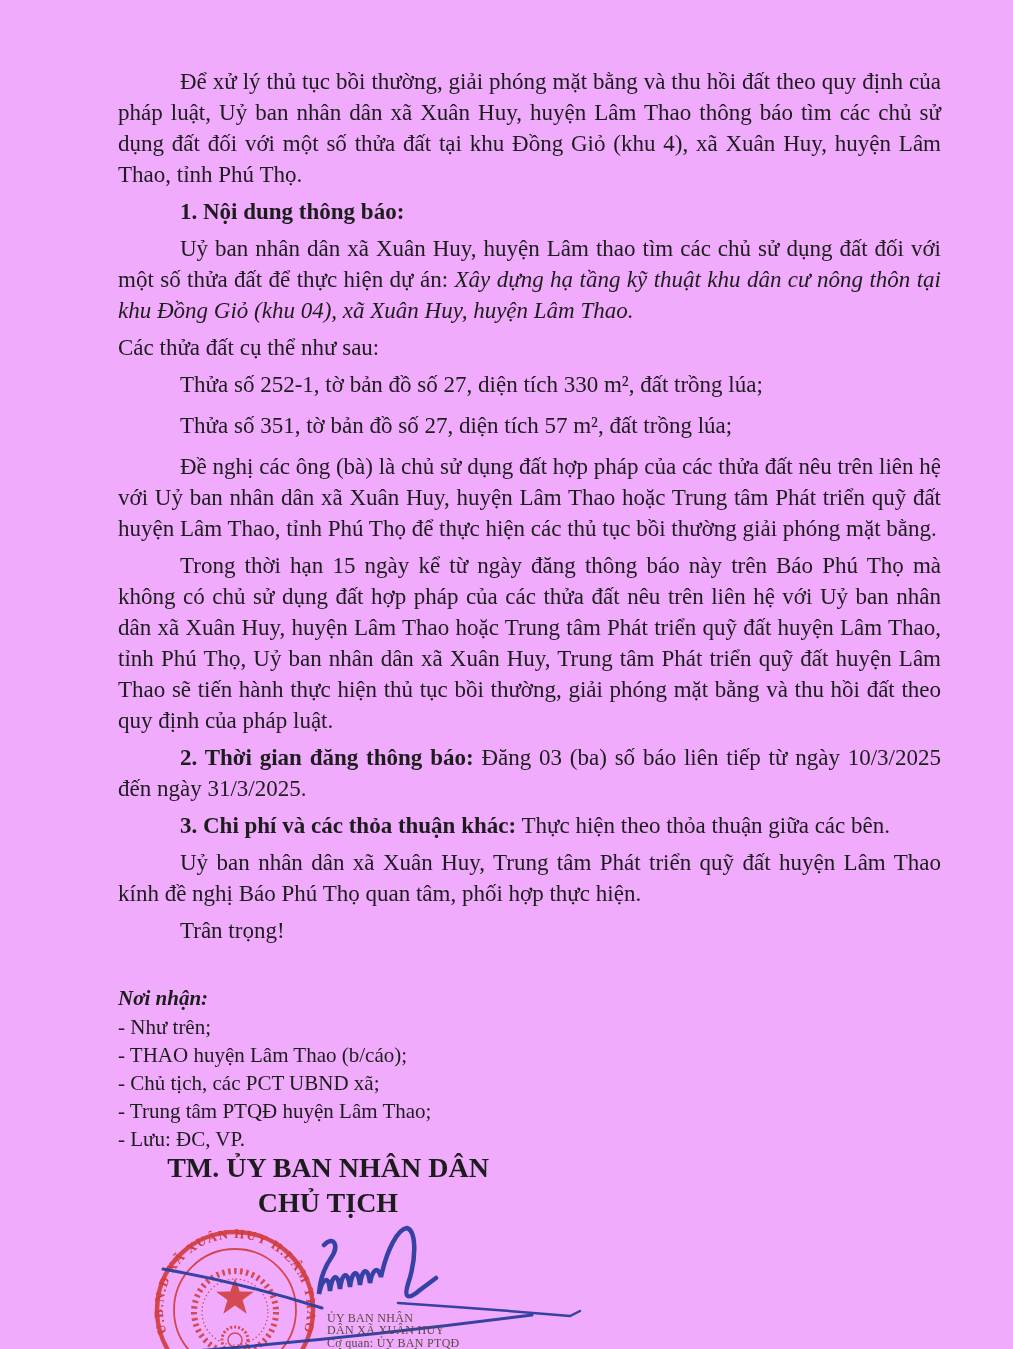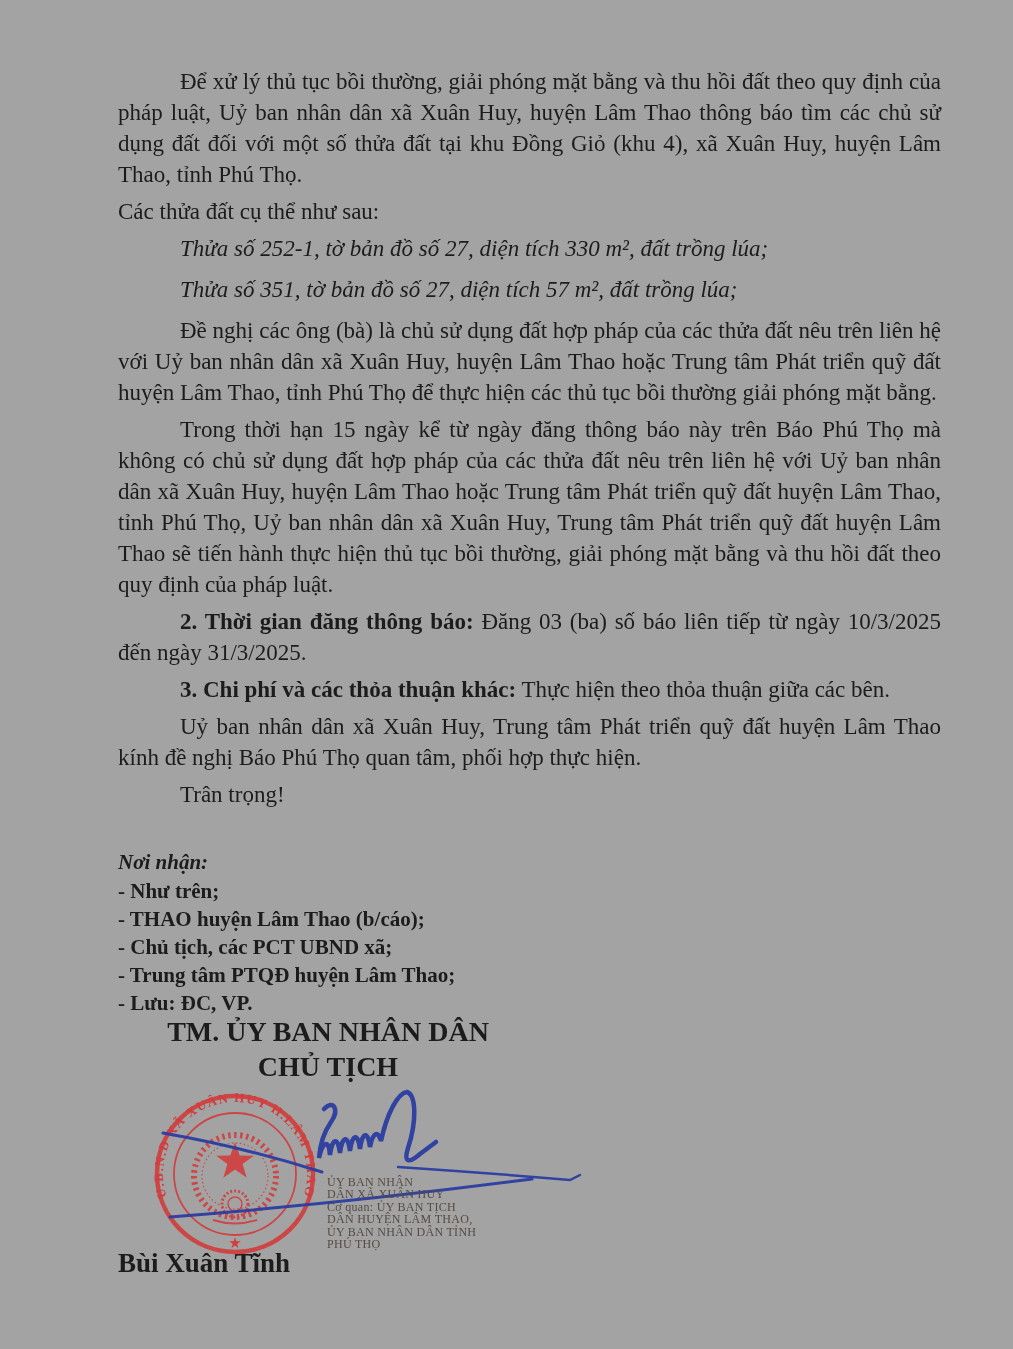--- a/index.html
+++ b/index.html
@@ -1,38 +1,38 @@
 <!DOCTYPE html>
 <html><head>
 <meta charset="utf-8">
 <style>
   html,body{margin:0;padding:0;background:#e8e8e8;}
   .page{
     position:relative;
     width:1013px;height:1349px;
     margin:0 auto;
-    background:#a3a3a3;
+    background:#f0abfc;
     box-sizing:border-box;
     padding:66px 72px 20px 118px;
     font-family:"Liberation Serif","DejaVu Serif",serif;
     font-size:23px;line-height:31px;
     color:#1c1c1c;
     text-align:justify;
     overflow:hidden;
   }
   .page p{margin:0 0 6px 0;}
   .indent{text-indent:62px;}
   .b{font-weight:bold;}
   .i{font-style:italic;}
-  .plot-line{margin-bottom:10px !important;font-style:italic;}
+  .plot-line{margin-bottom:10px !important;}
   
   .footer{display:flex;margin-top:38px;text-align:left;flex-direction:column;}
   .recipients{flex:1;font-size:21px;line-height:28px;}
   .recipients .title{font-weight:bold;font-style:italic;margin-bottom:1px;}
-  .recipients p{margin:0;font-weight:bold;}
+  .recipients p{margin:0;}
   .sig-block{width:420px;margin-right:30px;text-align:center;position:relative;}
   .sig-org,.sig-title{font-weight:bold;font-size:28px;line-height:29px;margin:0;text-align:center;}
   .sig-area{position:relative;height:160px;}
   .seal-svg{position:absolute;left:32px;top:2px;}
   .handsig-svg{position:absolute;left:0;top:-12px;overflow:visible;}
   .digital-sig{
     position:absolute;left:209px;top:89px;width:210px;
     font-family:"Liberation Serif","DejaVu Serif",serif;
     font-size:12px;line-height:12.4px;color:#564a43;
     text-align:left;letter-spacing:.3px;font-weight:normal;
@@ -40,21 +40,23 @@
   .digital-sig div{white-space:nowrap;}
   .sig-name{font-weight:bold;font-size:27px;line-height:33px;margin:0;text-align:left;}
 </style>
 </head>
 <body>
 
 <div class="page">
 
   <p class="indent">Để xử lý thủ tục bồi thường, giải phóng mặt bằng và thu hồi đất theo quy định của pháp luật, Uỷ ban nhân dân xã Xuân Huy, huyện Lâm Thao thông báo tìm các chủ sử dụng đất đối với một số thửa đất tại khu Đồng Giỏ (khu 4), xã Xuân Huy, huyện Lâm Thao, tỉnh Phú Thọ.</p>
 
+  <p class="indent b">1. Nội dung thông báo:</p>
 
+  <p class="indent"><span>Uỷ ban nhân dân xã Xuân Huy, huyện Lâm thao tìm các chủ sử dụng đất đối với một số thửa đất để thực hiện dự án: </span><span class="i">Xây dựng hạ tầng kỹ thuật khu dân cư nông thôn tại khu Đồng Giỏ (khu 04), xã Xuân Huy, huyện Lâm Thao.</span></p>
 
   <p>Các thửa đất cụ thể như sau:</p>
 
   <p class="indent plot-line">Thửa số 252-1, tờ bản đồ số 27, diện tích 330 m², đất trồng lúa;</p>
   <p class="indent plot-line">Thửa số 351, tờ bản đồ số 27, diện tích 57 m², đất trồng lúa;</p>
 
   <p class="indent">Đề nghị các ông (bà) là chủ sử dụng đất hợp pháp của các thửa đất nêu trên liên hệ với Uỷ ban nhân dân xã Xuân Huy, huyện Lâm Thao hoặc Trung tâm Phát triển quỹ đất huyện Lâm Thao, tỉnh Phú Thọ để thực hiện các thủ tục bồi thường giải phóng mặt bằng.</p>
 
   <p class="indent">Trong thời hạn 15 ngày kể từ ngày đăng thông báo này trên Báo Phú Thọ mà không có chủ sử dụng đất hợp pháp của các thửa đất nêu trên liên hệ với Uỷ ban nhân dân xã Xuân Huy, huyện Lâm Thao hoặc Trung tâm Phát triển quỹ đất huyện Lâm Thao, tỉnh Phú Thọ, Uỷ ban nhân dân xã Xuân Huy, Trung tâm Phát triển quỹ đất huyện Lâm Thao sẽ tiến hành thực hiện thủ tục bồi thường, giải phóng mặt bằng và thu hồi đất theo quy định của pháp luật.</p>
 
@@ -116,21 +118,21 @@
                      c -4 13 -1 17 12 6 l 16 -12"></path>
             <path stroke-width="3" d="M 45 58 Q 125 72 204 97"></path>
             <path stroke-width="3" d="M 52 142 Q 230 128 414 104"></path>
             <path stroke-width="2.5" d="M 280 92 Q 370 98 452 105 l 10 -5"></path>
           </g>
         </svg>
 
         <div class="digital-sig">
           <div>ỦY BAN NHÂN</div>
           <div>DÂN XÃ XUÂN HUY</div>
-          <div>Cơ quan: ỦY BAN TỊCH</div>
+          <div>Cơ quan: ỦY BAN PTQĐ</div>
           <div>DÂN HUYỆN LÂM THAO,</div>
           <div>ỦY BAN NHÂN DÂN TỈNH</div>
           <div>PHÚ THỌ</div>
         </div>
       </div>
 
       <p class="sig-name">Bùi Xuân Tĩnh</p>
     </div>
   </div>
 

